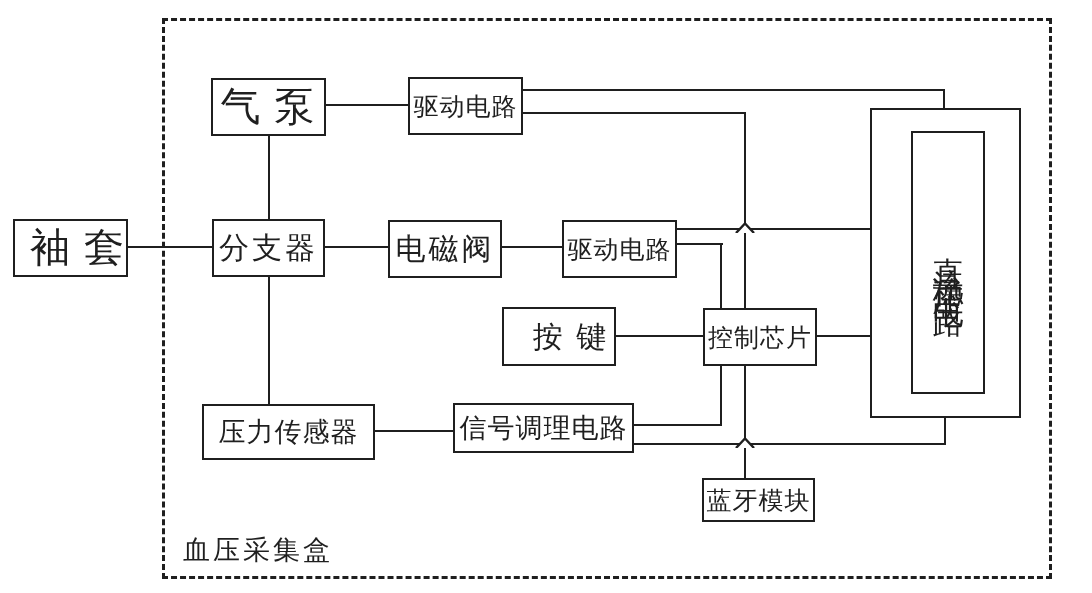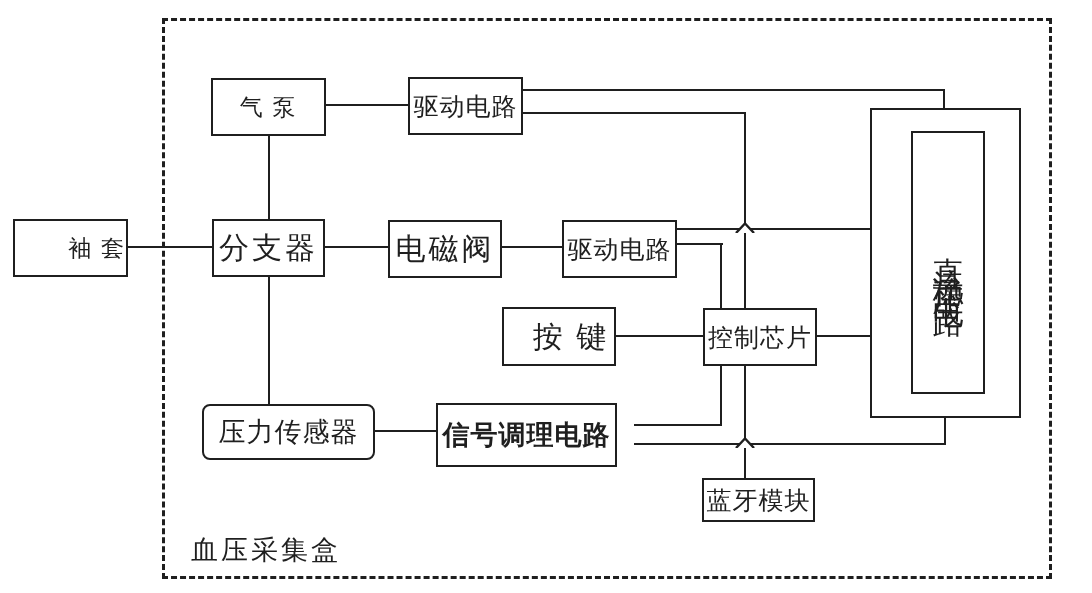--- a/index.html
+++ b/index.html
@@ -26,21 +26,21 @@
     border:2px solid var(--line);
     box-sizing:border-box;
     background:var(--bg);
     display:flex;
     align-items:center;
     justify-content:center;
     text-align:center;
     line-height:1;
     z-index:3;
   }
-  .box.big{font-size:23px;letter-spacing:2px;}
+  .box.big{font-size:40px;letter-spacing:2px;}
   .box.mid{font-size:30px;letter-spacing:3px;}
   .box.small{font-size:25px;letter-spacing:1px;}
   .box.wide{font-size:27px;letter-spacing:1px;}
   .box.plain{background:var(--bg);}
   .vertical-text{
     writing-mode:vertical-rl;
     text-orientation:upright;
     font-size:31px;
     letter-spacing:10px;
     line-height:1;
@@ -54,21 +54,21 @@
     letter-spacing:3px;
     z-index:3;
   }
 </style>
 </head>
 <body>
 
 <div id="canvas">
 
   <div class="dashed-box" style="left:162px;top:18px;width:890px;height:561px;"></div>
-  <div class="caption" style="left:183px;top:532px;margin-left:8px;">血压采集盒</div>
+  <div class="caption" style="left:183px;top:532px;">血压采集盒</div>
 
   <div class="line-h" style="left:128px;top:246px;width:86px;"></div>
   <div class="line-h" style="left:326px;top:104px;width:84px;"></div>
   <div class="line-h" style="left:523px;top:89px;width:422px;"></div>
   <div class="line-h" style="left:523px;top:112px;width:223px;"></div>
   <div class="line-h" style="left:325px;top:246px;width:65px;"></div>
   <div class="line-h" style="left:502px;top:246px;width:62px;"></div>
   <div class="line-h" style="left:677px;top:228px;width:195px;"></div>
   <div class="line-h" style="left:677px;top:243px;width:46px;"></div>
   <div class="line-h" style="left:616px;top:335px;width:89px;"></div>
@@ -122,25 +122,25 @@
   </div>
 
   <div class="box mid" style="left:502px;top:307px;width:114px;height:59px;padding-left:24px;">
     <span>按 键</span>
   </div>
 
   <div class="box small" style="left:703px;top:308px;width:114px;height:58px;justify-content:center;">
     <span>控制芯片</span>
   </div>
 
-  <div class="box wide" style="left:202px;top:404px;width:173px;height:56px;border-radius:8px;">
+  <div class="box wide" style="left:202px;top:404px;width:173px;height:56px;">
     <span>压力传感器</span>
   </div>
 
-  <div class="box wide" style="left:436px;top:403px;width:181px;height:64px;font-weight:bold;">
+  <div class="box wide" style="left:453px;top:403px;width:181px;height:50px;">
     <span>信号调理电路</span>
   </div>
 
   <div class="box small" style="left:702px;top:478px;width:113px;height:44px;">
     <span>蓝牙模块</span>
   </div>
 
   <div class="box plain" style="left:870px;top:108px;width:151px;height:310px;z-index:2;"></div>
   <div class="box" style="left:911px;top:131px;width:74px;height:263px;">
     <span class="vertical-text">直流稳压电路</span>

